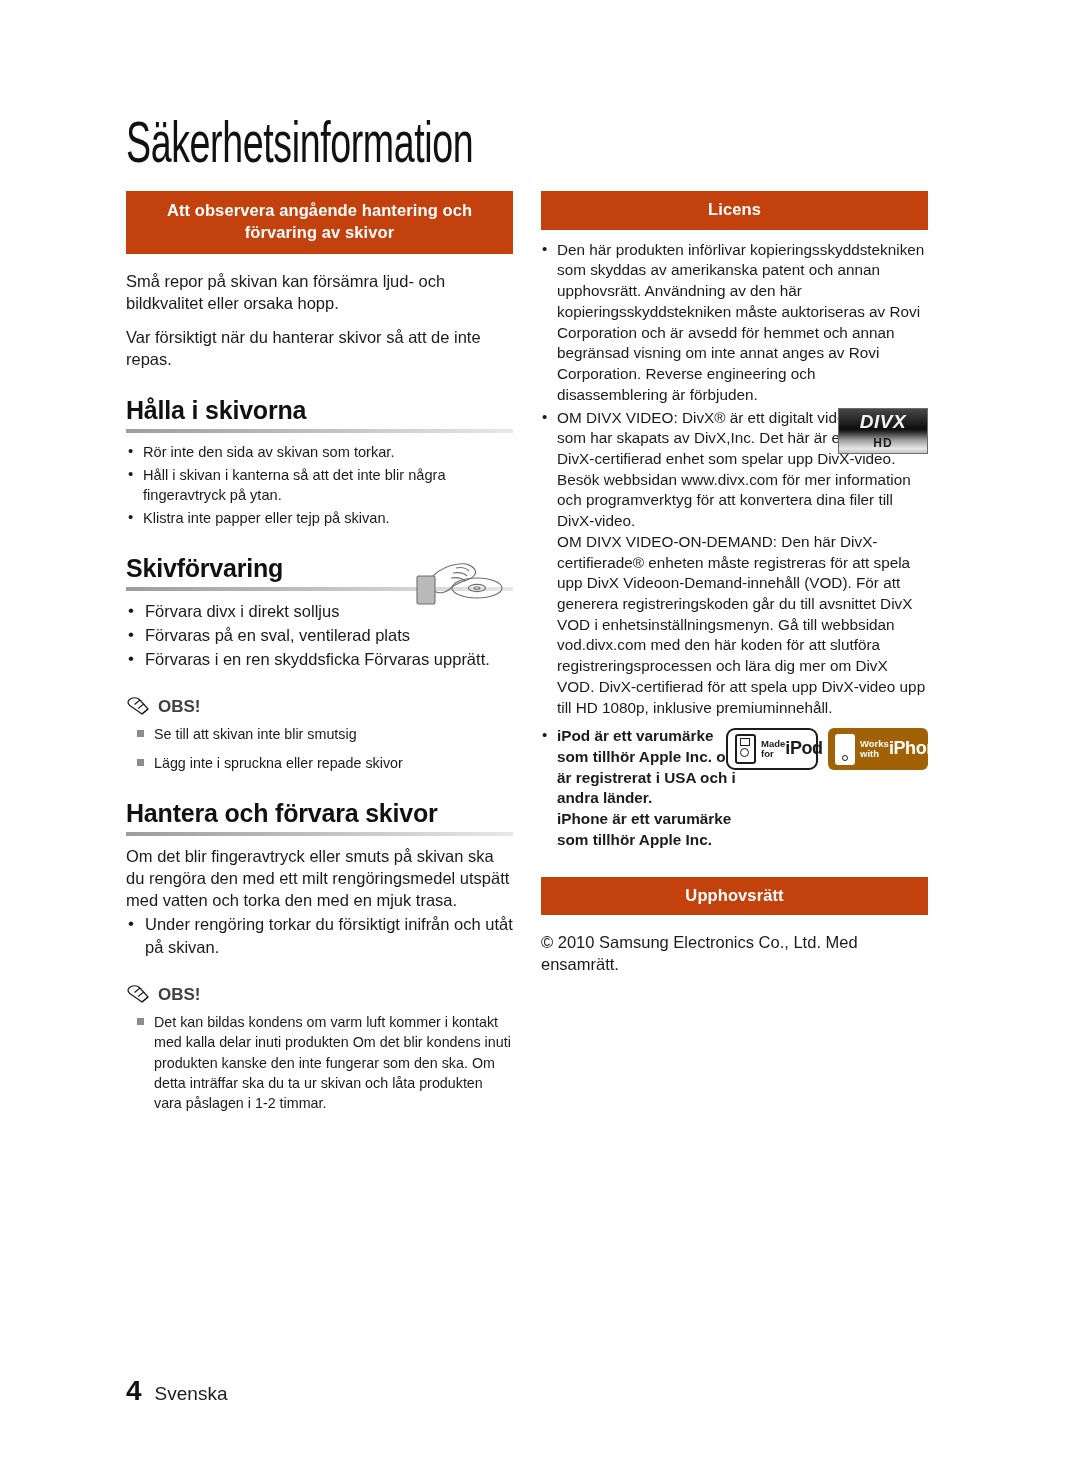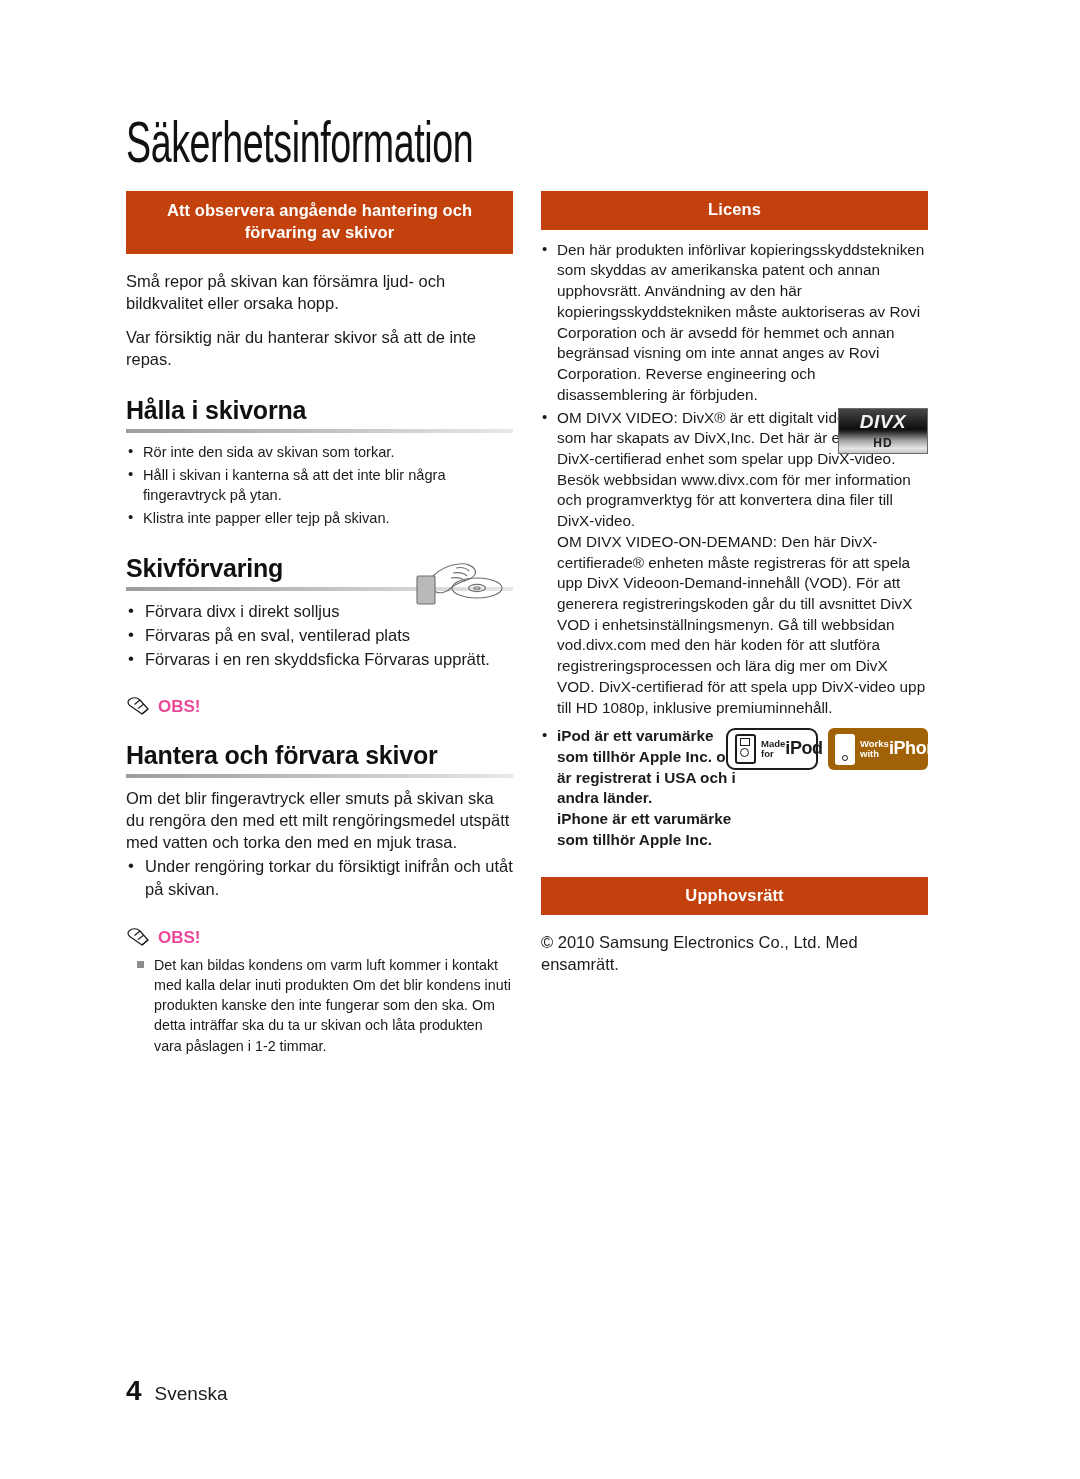--- a/index.html
+++ b/index.html
@@ -131,21 +131,21 @@
   
   .note {
     margin-top: 24px;
   }
   .note-head {
     display: flex;
     align-items: flex-end;
     gap: 6px;
     font-size: 17px;
     font-weight: bold;
-    color: #ec4899;
+    color: #404040;
     line-height: 1;
   }
   .pencil-icon {
     width: 26px;
     height: 20px;
     flex: 0 0 26px;
     position: relative;
     top: 1px;
   }
   ul.note-items {
@@ -320,21 +320,21 @@
 
     <h1 class="page-title">Säkerhetsinformation</h1>
 
     <div class="columns">
 
       <div class="col-left">
 
         <div class="banner">Att observera angående hantering och förvaring av skivor</div>
 
         <p class="para first">Små repor på skivan kan försämra ljud- och bildkvalitet eller orsaka hopp.</p>
-        <p class="para">Var försiktig när du hanterar skivor så att de inte repas.</p>
+        <p class="para">Var försiktigt när du hanterar skivor så att de inte repas.</p>
 
         <h2 class="subhead">Hålla i skivorna</h2>
         <div class="rule"></div>
         <ul class="bullets">
           <li>Rör inte den sida av skivan som torkar.</li>
           <li>Håll i skivan i kanterna så att det inte blir några fingeravtryck på ytan.</li>
           <li>Klistra inte papper eller tejp på skivan.</li>
         </ul>
 
         <div class="rel">
@@ -376,20 +376,24 @@
                   <g fill="none" stroke="#1a1a1a" stroke-width="1.2">
                     <path d="M3 4 C6 1, 11 1, 14 4 L22 13 L16 18 L6 11 C2 9, 1 6, 3 4 Z"></path>
                     <path d="M14 4 L8.5 8.5"></path>
                     <path d="M17.5 8.2 L12 12.6"></path>
                     <path d="M22 13 L16 18"></path>
                   </g>
                 </svg>
               </span>
               <span>OBS!</span>
             </div>
+            <ul class="note-items">
+              <li>Se till att skivan inte blir smutsig</li>
+              <li>Lägg inte i spruckna eller repade skivor</li>
+            </ul>
           </div>
         </div>
 
         <h2 class="subhead">Hantera och förvara skivor</h2>
         <div class="rule"></div>
         <p class="para tight">Om det blir fingeravtryck eller smuts på skivan ska du rengöra den med ett milt rengöringsmedel utspätt med vatten och torka den med en mjuk trasa.</p>
         <ul class="bullets big" style="margin-top:2px;">
           <li>Under rengöring torkar du försiktigt inifrån och utåt på skivan.</li>
         </ul>
 

